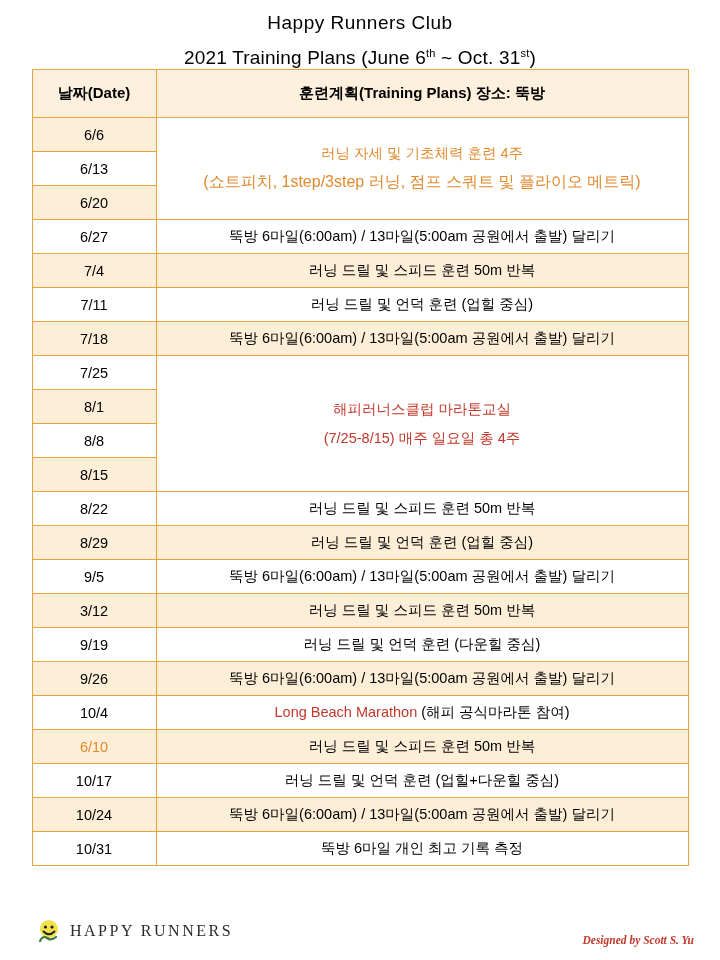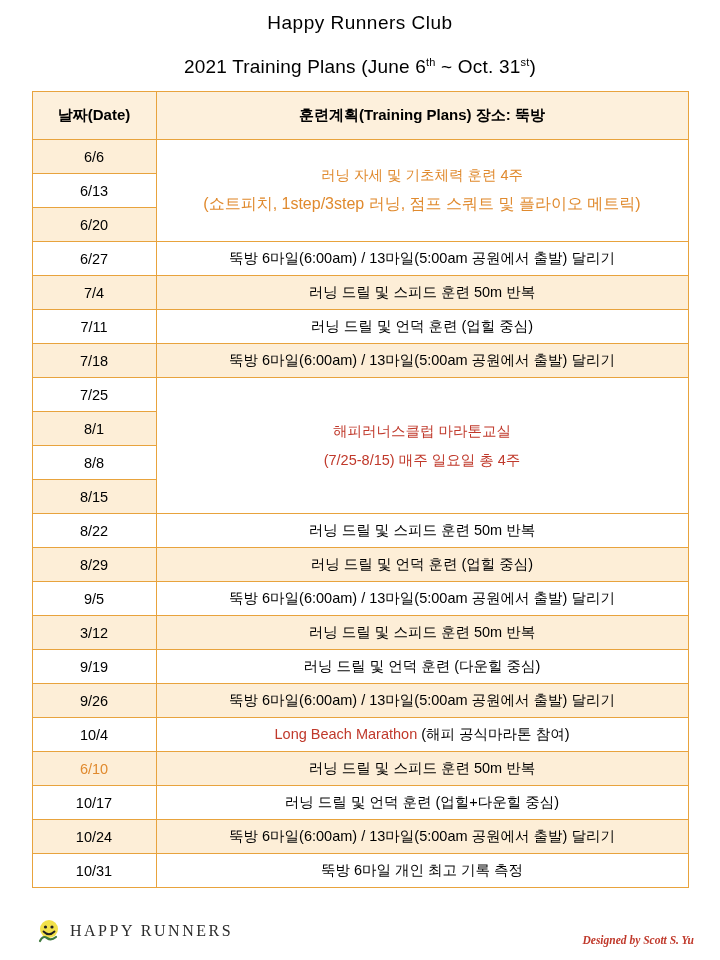--- a/index.html
+++ b/index.html
@@ -17,26 +17,25 @@
     padding: 0;
   }
   
   .title-block {
     text-align: center;
     padding-top: 12px;
   }
   .title-main {
     font-size: 19px;
     letter-spacing: 0.5px;
-    margin-bottom: 22px;
+    margin-bottom: 13px;
   }
   .title-sub {
     font-size: 19px;
     letter-spacing: 0.2px;
-    margin-bottom: 13px;
   }
   .title-sub sup {
     font-size: 11px;
     vertical-align: super;
   }
   
   table.plan {
     border-collapse: collapse;
     width: 656px;
     margin: 0 auto;

